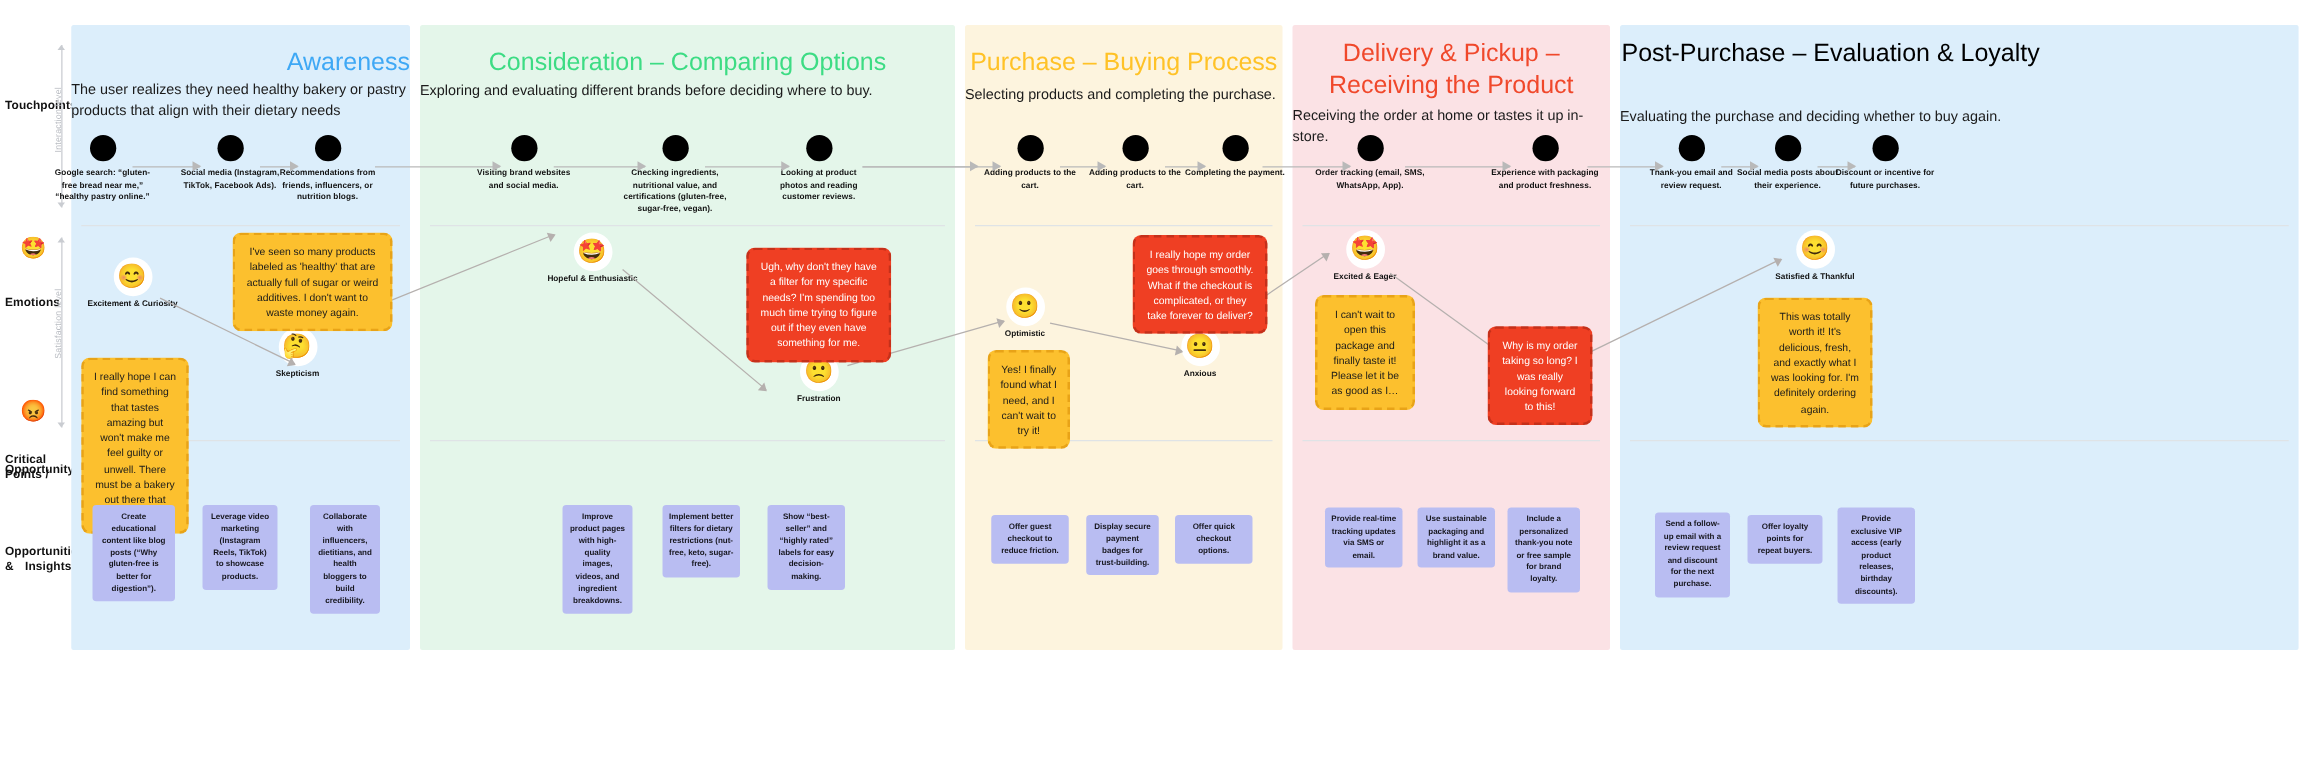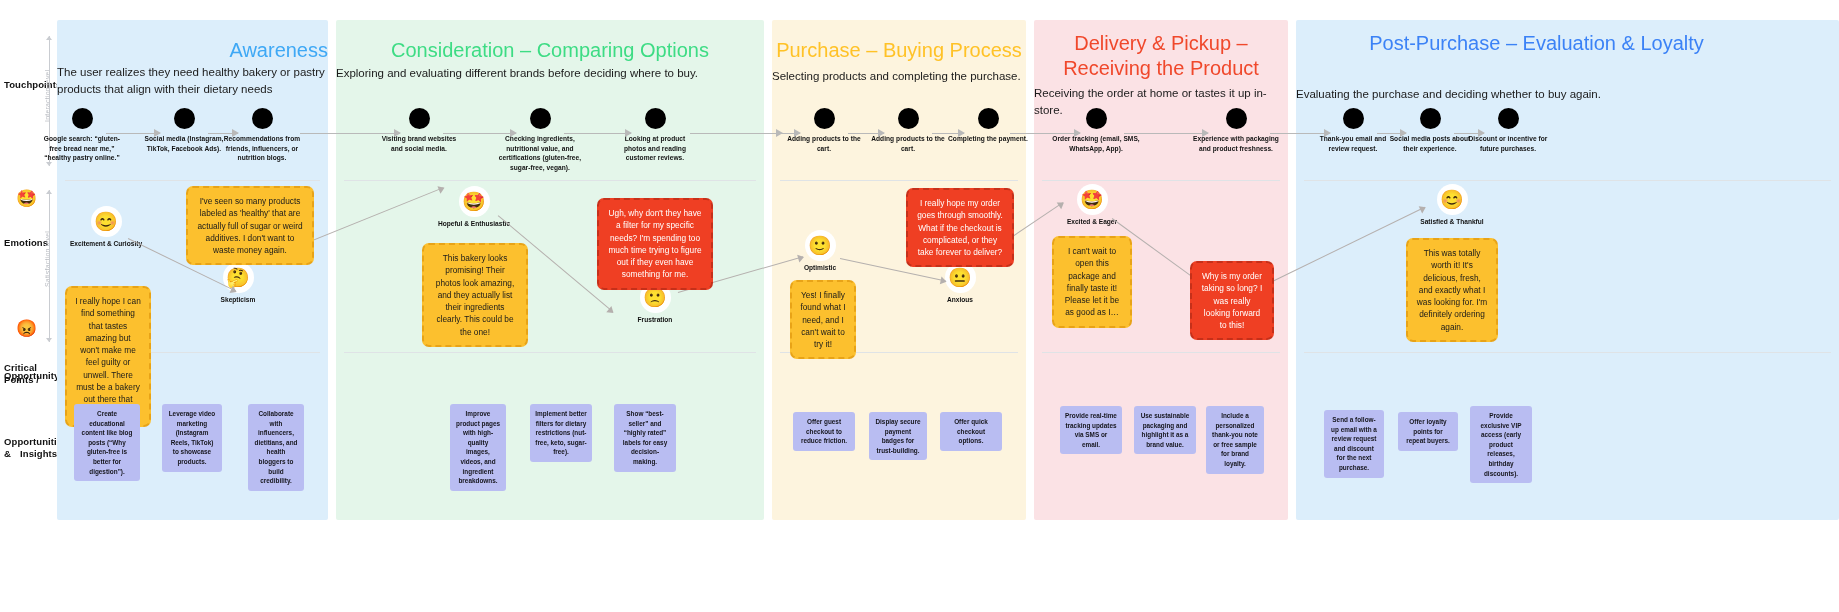--- a/index.html
+++ b/index.html
@@ -223,21 +223,21 @@
     <div class="tp" style="left:1050px; top:108px; width:92px;">
       <div class="tp-dot"></div>
       <div class="tp-label">Order tracking (email, SMS, WhatsApp, App).</div>
     </div>
     <div class="tp" style="left:1190px; top:108px; width:92px;">
       <div class="tp-dot"></div>
       <div class="tp-label">Experience with packaging and product freshness.</div>
     </div>
     <div class="conn" style="left:1124px; top:133px; width:84px;"></div>
     <div class="stage" style="left:1296px; width:543px; background:#dceefb;"></div>
-    <div class="stage-title" style="left:1296px; width:481px; top:31px; color:#3b82f6;">Post-Purchase – Evaluation &amp; Loyalty</div>
+    <div class="stage-title" style="left:1224px; width:481px; top:31px; color:#000000;">Post-Purchase – Evaluation &amp; Loyalty</div>
     <div class="stage-sub" style="left:1296px; width:543px; top:86px;">Evaluating the purchase and deciding whether to buy again.</div>
     <div class="tp" style="left:1311px; top:108px; width:84px;">
       <div class="tp-dot"></div>
       <div class="tp-label">Thank-you email and review request.</div>
     </div>
     <div class="tp" style="left:1388px; top:108px; width:84px;">
       <div class="tp-dot"></div>
       <div class="tp-label">Social media posts about their experience.</div>
     </div>
     <div class="tp" style="left:1466px; top:108px; width:84px;">
@@ -300,21 +300,20 @@
     <div class="ediag" style="left:128px; top:238px; width:120px; transform:rotate(26deg);"></div>
     <div class="ediag" style="left:258px; top:262px; width:200px; transform:rotate(-22deg);"></div>
     <div class="ediag" style="left:498px; top:215px; width:150px; transform:rotate(40deg);"></div>
     <div class="ediag" style="left:678px; top:292px; width:130px; transform:rotate(-16deg);"></div>
     <div class="ediag" style="left:840px; top:258px; width:108px; transform:rotate(12deg);"></div>
     <div class="ediag" style="left:980px; top:258px; width:100px; transform:rotate(-34deg);"></div>
     <div class="ediag" style="left:1112px; top:218px; width:118px; transform:rotate(36deg);"></div>
     <div class="ediag" style="left:1254px; top:290px; width:190px; transform:rotate(-26deg);"></div>
     <div class="note yellow" style="left:186px; top:186px; width:128px; min-height:72px;">I've seen so many products labeled as 'healthy' that are actually full of sugar or weird additives. I don't want to waste money again.</div>
     <div class="note yellow" style="left:65px; top:286px; width:86px; min-height:58px;">I really hope I can find something that tastes amazing but won't make me feel guilty or unwell. There must be a bakery out there that actually gets it!</div>
-    <div class="note yellow" style="left:422px; top:243px; width:106px; min-height:62px;">This bakery looks promising! Their photos look amazing, and they actually list their ingredients clearly. This could be the one!</div>
     <div class="note red" style="left:597px; top:198px; width:116px; min-height:62px;">Ugh, why don't they have a filter for my specific needs? I'm spending too much time trying to figure out if they even have something for me.</div>
     <div class="note yellow" style="left:790px; top:280px; width:66px; min-height:62px;">Yes! I finally found what I need, and I can't wait to try it!</div>
     <div class="note red" style="left:906px; top:188px; width:108px; min-height:66px;">I really hope my order goes through smoothly. What if the checkout is complicated, or they take forever to deliver?</div>
     <div class="note yellow" style="left:1052px; top:236px; width:80px; min-height:62px;">I can't wait to open this package and finally taste it! Please let it be as good as I…</div>
     <div class="note red" style="left:1190px; top:261px; width:84px; min-height:54px;">Why is my order taking so long? I was really looking forward to this!</div>
     <div class="note yellow" style="left:1406px; top:238px; width:92px; min-height:62px;">This was totally worth it! It's delicious, fresh, and exactly what I was looking for. I'm definitely ordering again.</div>
     <div class="opp" style="left:74px; top:404px; width:66px; min-height:56px;">Create educational content like blog posts (“Why gluten-free is better for digestion”).</div>
     <div class="opp" style="left:162px; top:404px; width:60px; min-height:56px;">Leverage video marketing (Instagram Reels, TikTok) to showcase products.</div>
     <div class="opp" style="left:248px; top:404px; width:56px; min-height:52px;">Collaborate with influencers, dietitians, and health bloggers to build credibility.</div>
     <div class="opp" style="left:450px; top:404px; width:56px; min-height:62px;">Improve product pages with high-quality images, videos, and ingredient breakdowns.</div>

